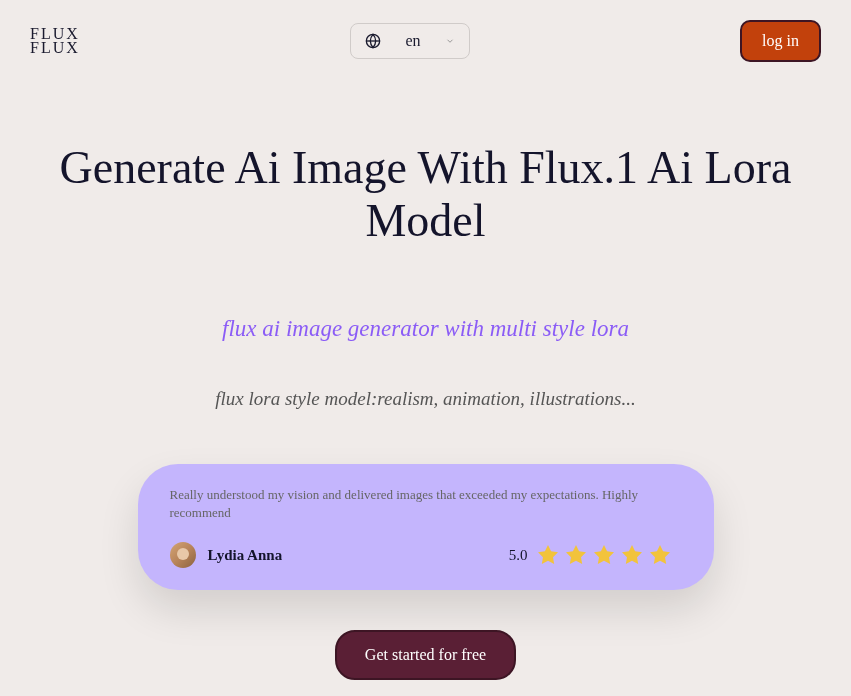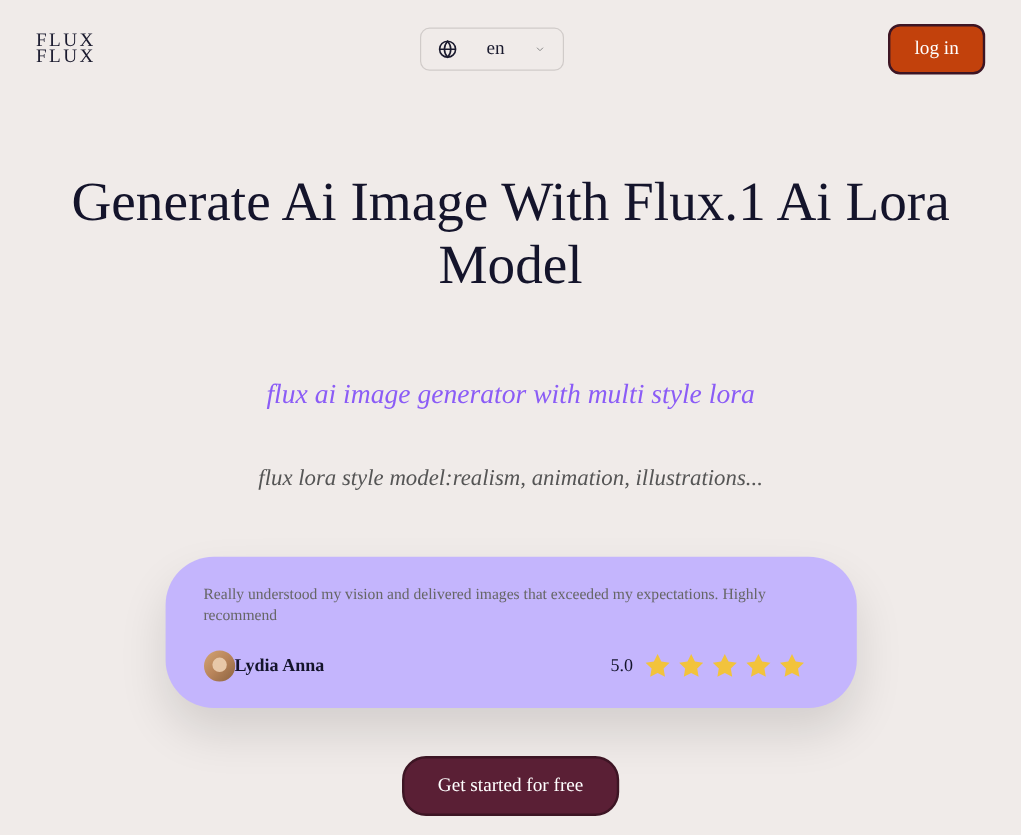--- a/index.html
+++ b/index.html
@@ -109,20 +109,21 @@
     }
     .review-footer {
       display: flex;
       align-items: center;
       justify-content: space-between;
       margin-top: 20px;
     }
     .reviewer {
       display: flex;
       align-items: center;
+      gap: 12px;
     }
     .avatar {
       width: 26px;
       height: 26px;
       border-radius: 50%;
       background: linear-gradient(135deg, #d4a574 0%, #b8845a 50%, #8b6340 100%);
       position: relative;
       overflow: hidden;
     }
     .avatar::after {

